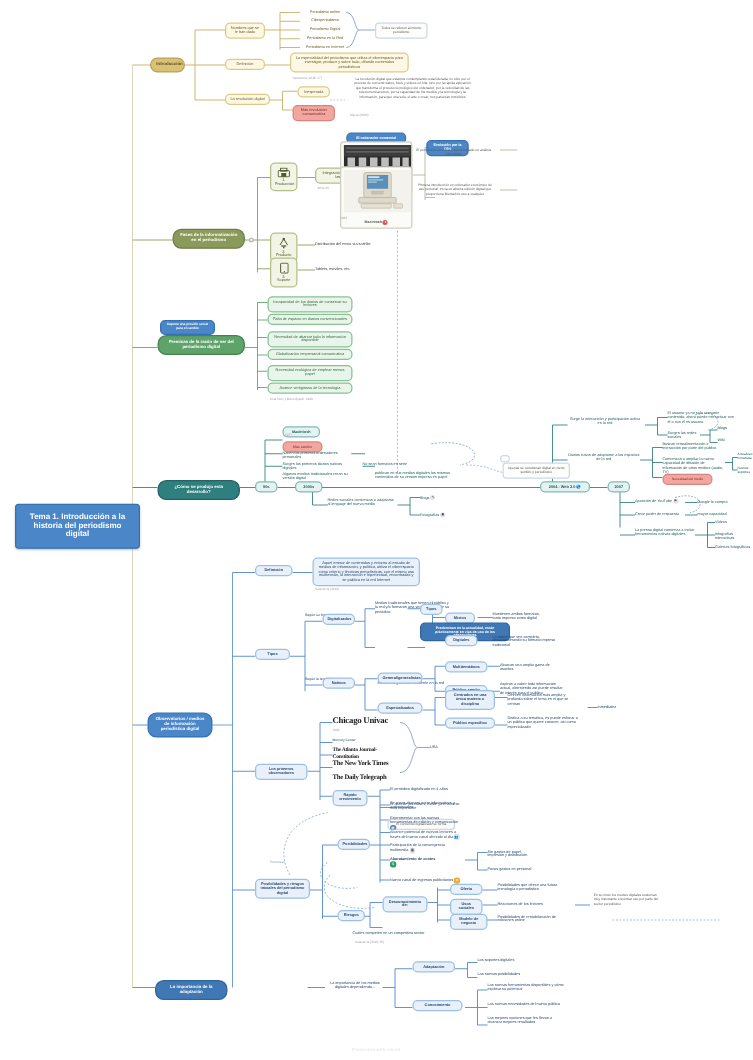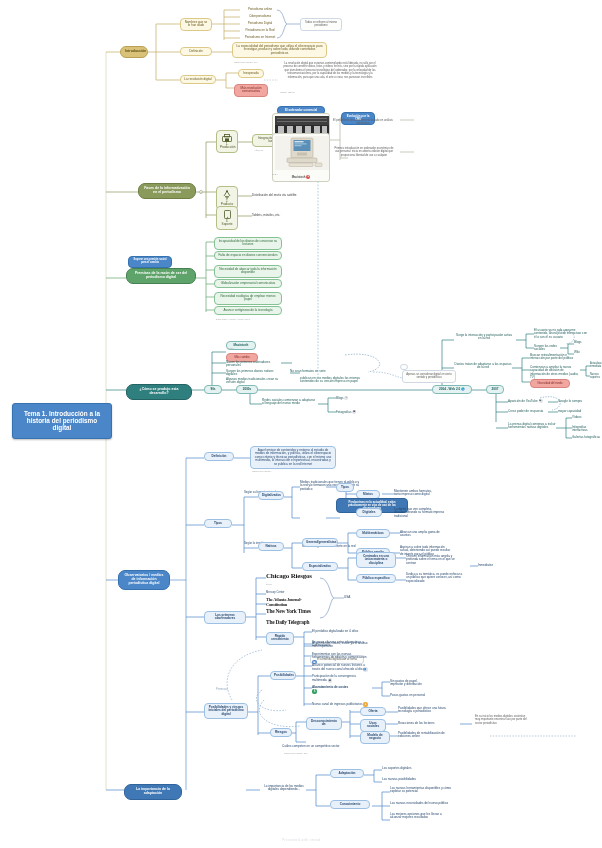--- a/index.html
+++ b/index.html
@@ -426,21 +426,21 @@
   <div class="node leaf leaf-blue" style="left:400px; top:545px; width:52px;">Aspiran a cubrir toda información actual, obteniendo así puede resultar de interés para el público</div>
 
   <div class="node sub s-blue bold" style="left:302px; top:562px; width:36px;">Especializados</div>
   <div class="node sub s-blue bold" style="left:356px; top:552px; width:40px;">Centrados en una única materia o disciplina</div>
   <div class="node leaf leaf-blue" style="left:406px; top:554px; width:52px;">Ofrecen información más amplia y profunda sobre el tema en el que se centran</div>
   <div class="node sub s-blue bold" style="left:356px; top:574px; width:40px;">Público específico</div>
   <div class="node leaf leaf-blue" style="left:406px; top:572px; width:58px;">Dedica a su temática, es puede enfocar a un público que quiere conocer, así como especializado</div>
   <div class="node leaf leaf-blue" style="left:478px; top:563px; width:24px;">Inmediatez</div>
 
   <div class="node sub s-blue bold" style="left:204px; top:611px; width:42px;">Los primeros observadores</div>
-  <div class="node masthead" style="left:266px; top:573px; width:54px; font-size:7px;">Chicago Riesgos</div>
+  <div class="node masthead" style="left:266px; top:573px; width:54px; font-size:7px;">Chicago Univac</div>
   <div class="node cite" style="left:266px; top:584px;">1992</div>
   <div class="node leaf leaf-blue" style="left:266px; top:590px; width:30px; font-size:2.7px;">Mercury Center</div>
   <div class="node masthead" style="left:266px; top:598px; width:54px; font-size:4.4px;">The Atlanta Journal-Constitution</div>
   <div class="node masthead" style="left:266px; top:608px; width:54px; font-size:5.4px;">The New York Times</div>
   <div class="node masthead" style="left:266px; top:619px; width:54px; font-size:5.4px;">The Daily Telegraph</div>
   <div class="node leaf leaf-blue" style="left:344px; top:595px; width:14px;">USA</div>
 
   <div class="node sub s-blue bold" style="left:266px; top:632px; width:28px;">Rápido crecimiento</div>
   <div class="node leaf leaf-blue" style="left:312px; top:629px; width:56px;">El periódico digitalizado en 4 años</div>
   <div class="node leaf leaf-blue" style="left:312px; top:640px; width:56px;">Se crean alianzas entre informativos y audiovisuales</div>

